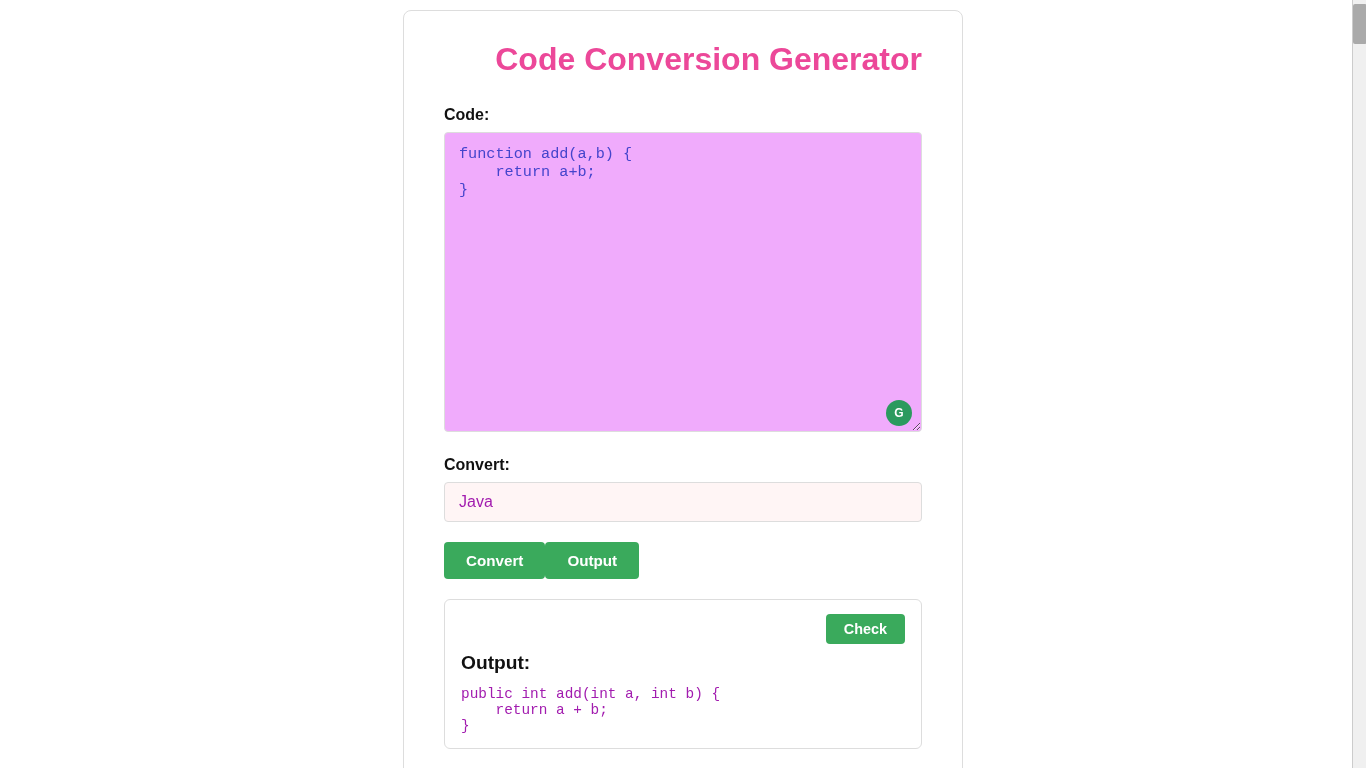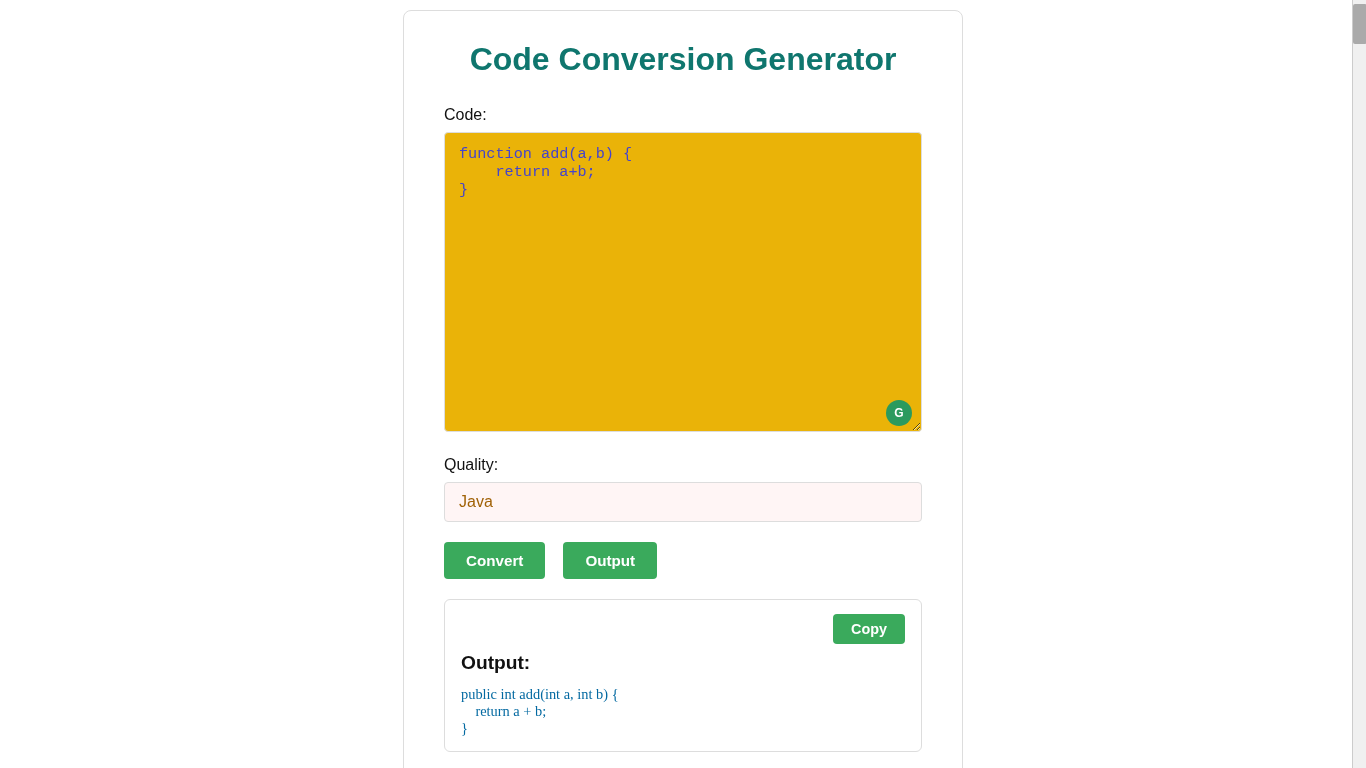--- a/index.html
+++ b/index.html
@@ -38,38 +38,38 @@
     .main-container {
       width: 560px;
       margin: 10px auto;
       background: #fff;
       border: 1px solid #ddd;
       border-radius: 8px;
       padding: 30px 40px 40px 40px;
     }
 
     .page-title {
-      text-align: center;
-      color: #0f766e;
+      text-align: right;
+      color: #ec4899;
       font-size: 2rem;
       font-weight: bold;
       margin-bottom: 28px;
     }
 
     .section-label {
       font-size: 1rem;
-      font-weight: normal;
+      font-weight: bold;
       color: #111;
       margin-bottom: 8px;
     }
 
     .code-textarea {
       width: 100%;
       height: 300px;
-      background: #eab308;
+      background: #f0abfc;
       border: 1px solid #ddd;
       border-radius: 4px;
       padding: 12px 14px;
       font-family: 'Courier New', monospace;
       font-size: 0.95rem;
       color: #4444cc;
       resize: vertical;
       outline: none;
     }
 
@@ -95,28 +95,28 @@
       cursor: pointer;
     }
 
     .language-input {
       width: 100%;
       background: #fff5f5;
       border: 1px solid #ddd;
       border-radius: 4px;
       padding: 10px 14px;
       font-size: 1rem;
-      color: #a16207;
+      color: #a21caf;
       outline: none;
       margin-bottom: 20px;
     }
 
     .buttons-row {
       display: flex;
-      gap: 18px;
+      gap: 0;
       margin-bottom: 20px;
     }
 
     .btn-green {
       background: #3aaa5c;
       color: white;
       border: none;
       border-radius: 4px;
       padding: 10px 22px;
       font-size: 0.95rem;
@@ -151,52 +151,52 @@
 
     .output-label {
       font-size: 1.2rem;
       font-weight: bold;
       color: #111;
       margin-bottom: 12px;
       margin-top: 6px;
     }
 
     .output-code {
-      font-family: Liberation Serif, serif;
+      font-family: Liberation Mono, monospace;
       font-size: 0.9rem;
-      color: #0369a1;
+      color: #a21caf;
       white-space: pre;
     }
   </style>
 </head>
 <body>
 
 <div class="main-container">
   <h1 class="page-title">Code Conversion Generator</h1>
 
   <div class="section-label">Code:</div>
 
   <div class="code-textarea-wrapper">
     <textarea class="code-textarea" style="">function add(a,b) {
     return a+b;
 }</textarea>
     <div class="grammarly-icon">G</div>
   </div>
 
-  <div class="section-label">Quality:</div>
+  <div class="section-label">Convert:</div>
   <input class="language-input" type="text" value="Java" style="">
 
   <div class="buttons-row">
     <button class="btn-green">Convert</button>
     <button class="btn-green">Output</button>
   </div>
 
   <div class="output-section">
     <div class="output-header">
-      <button class="copy-btn">Copy</button>
+      <button class="copy-btn">Check</button>
     </div>
     <div class="output-label">Output:</div>
     <pre class="output-code">public int add(int a, int b) {
     return a + b;
 }</pre>
   </div>
 </div>
 
 <div class="scrollbar">
   <div class="scrollbar-thumb"></div>

